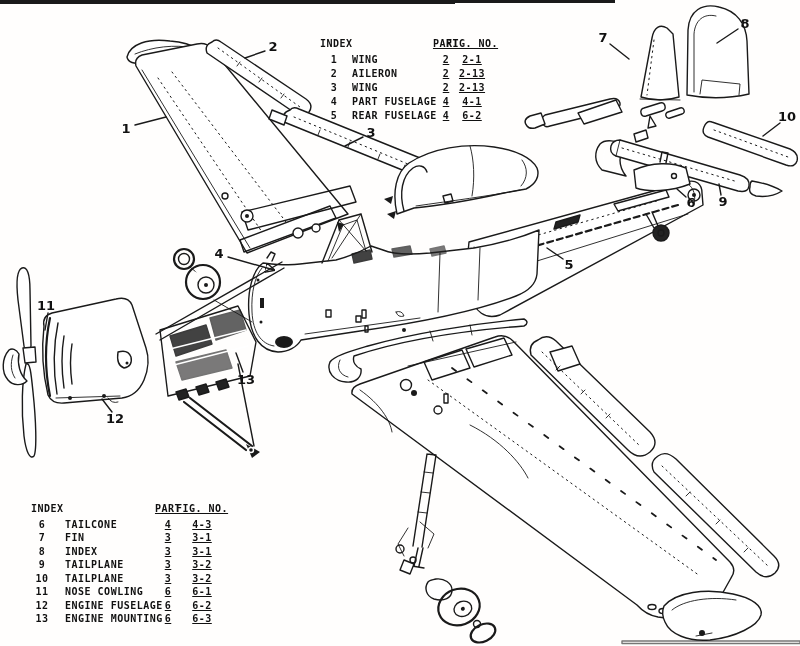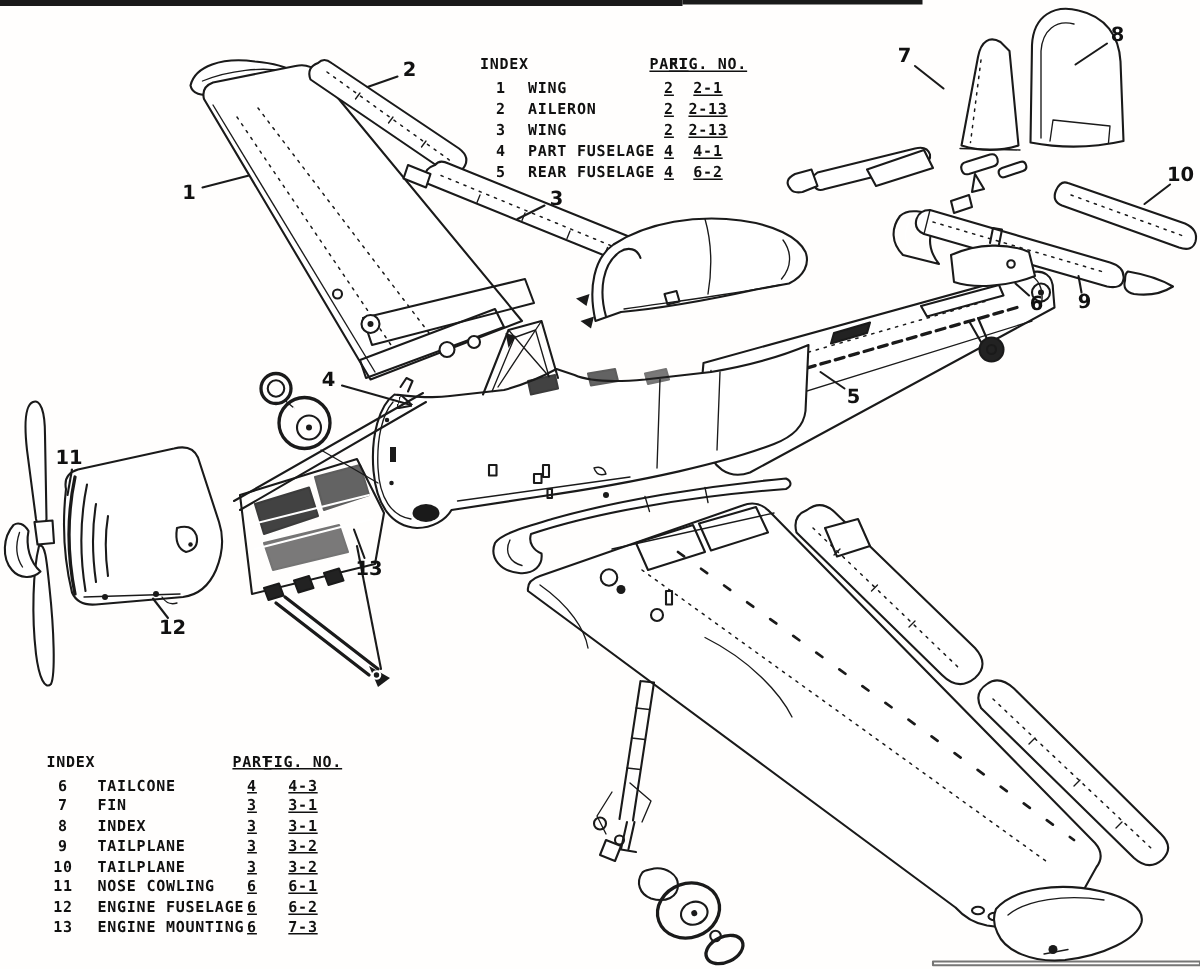--- a/index.html
+++ b/index.html
@@ -434,18 +434,18 @@
         <div class="trow">
           <span class="c-index">12</span>
           <span class="c-name">ENGINE FUSELAGE</span>
           <span class="c-part">6</span>
           <span class="c-fig">6-2</span>
         </div>
         <div class="trow">
           <span class="c-index">13</span>
           <span class="c-name">ENGINE MOUNTING</span>
           <span class="c-part">6</span>
-          <span class="c-fig">7-3</span>
+          <span class="c-fig">6-3</span>
         </div>
       </div>
 </div>
 
 </div>
 
 </body></html>

